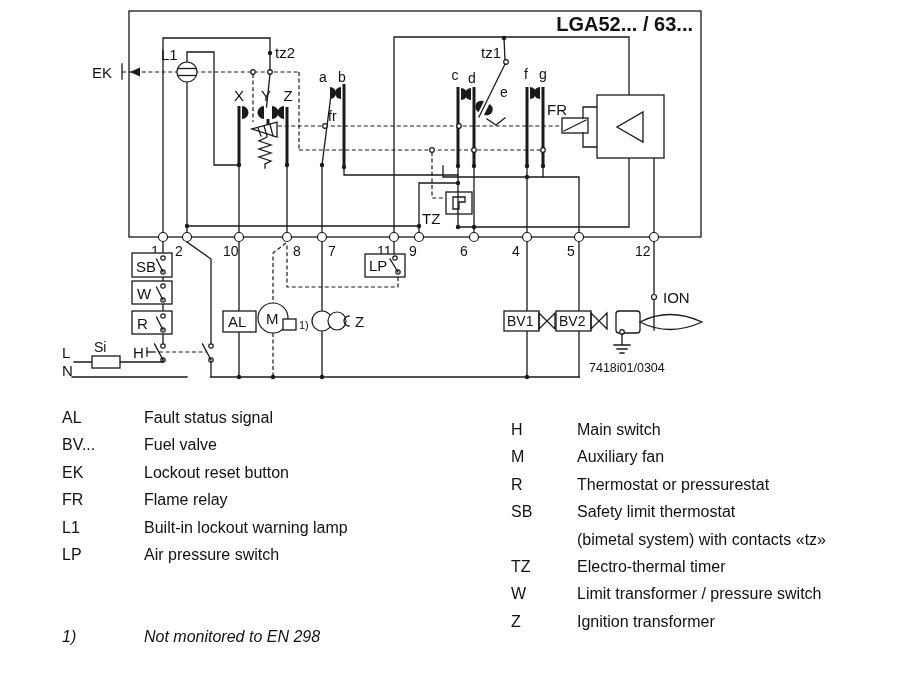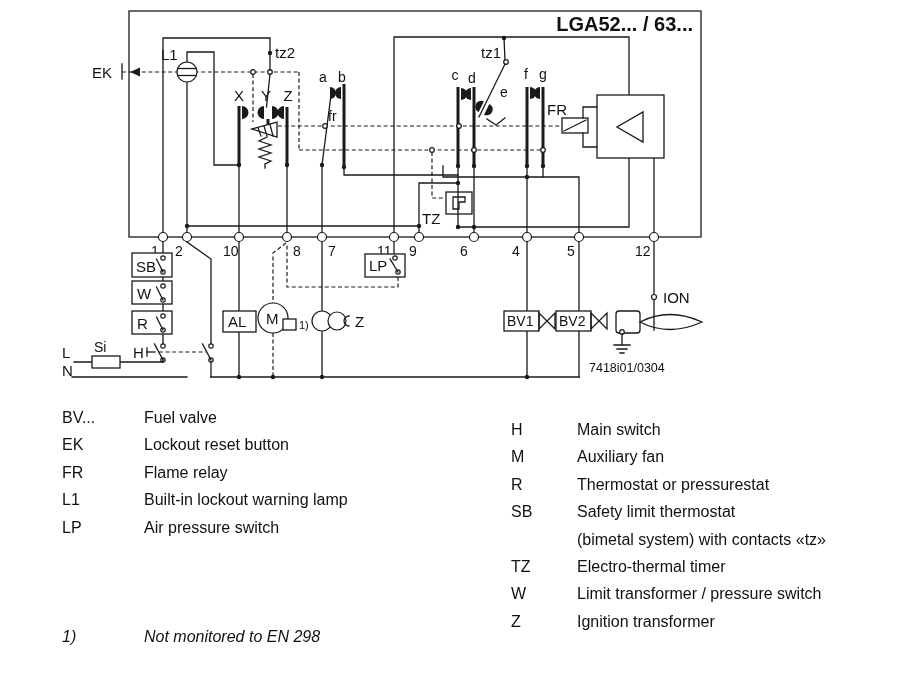--- a/index.html
+++ b/index.html
@@ -309,20 +309,21 @@
       <circle class="oc" cx="616" cy="332" r="2.3"></circle>
       <path class="w" d="M616,334 V345 M608,345 H624 M611,349 H621 M614,353 H618"></path>
     </g>
   </g>
 
   <text class="t12" x="583" y="372">7418i01/0304</text>
 </svg>
 </div>
 
 <div id="legend-left" class="legend" style="left:62px;top:404px;">
+  <div class="lrow"><span class="abbr">AL</span><span class="desc">Fault status signal</span></div>
   <div class="lrow"><span class="abbr">BV...</span><span class="desc">Fuel valve</span></div>
   <div class="lrow"><span class="abbr">EK</span><span class="desc">Lockout reset button</span></div>
   <div class="lrow"><span class="abbr">FR</span><span class="desc">Flame relay</span></div>
   <div class="lrow"><span class="abbr">L1</span><span class="desc">Built-in lockout warning lamp</span></div>
   <div class="lrow"><span class="abbr">LP</span><span class="desc">Air pressure switch</span></div>
 </div>
 
 <div id="legend-right" class="legend" style="left:511px;top:416px;">
   <div class="lrow"><span class="abbr">H</span><span class="desc">Main switch</span></div>
   <div class="lrow"><span class="abbr">M</span><span class="desc">Auxiliary fan</span></div>

